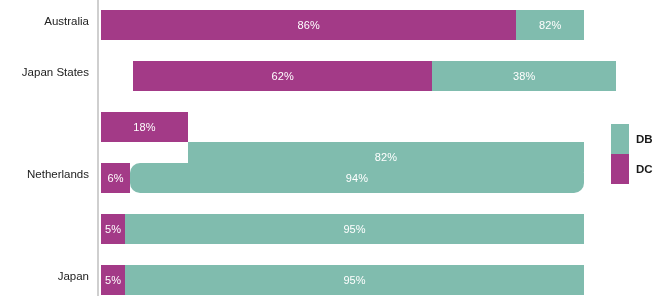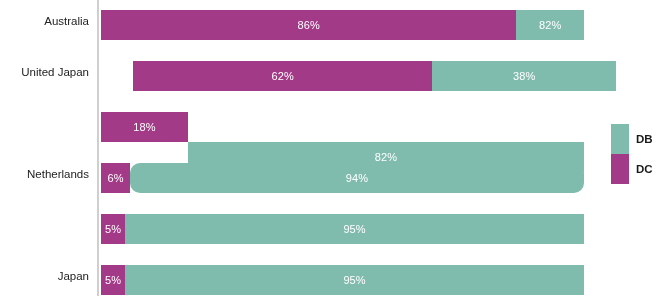--- a/index.html
+++ b/index.html
@@ -121,21 +121,21 @@
           <div class="bar-track" style="width: 483px; left: 101px;">
             <div class="seg" style="width: 86%; background: rgb(163, 58, 135);">
               <span class="seg-label">86%</span>
             </div>
             <div class="seg" style="width: 14%; background: rgb(128, 188, 174);">
               <span class="seg-label">82%</span>
             </div>
           </div>
         </div>
         <div class="bar-row" style="top: 57px;">
-          <div class="row-label">United Japan</div>
+          <div class="row-label">Japan States</div>
           <div class="bar-track" style="width: 483px; left: 101px; padding-left: 32px;">
             <div class="seg" style="width: 62%; background: rgb(163, 58, 135);">
               <span class="seg-label">62%</span>
             </div>
             <div class="seg" style="width: 38%; background: rgb(128, 188, 174);">
               <span class="seg-label">38%</span>
             </div>
           </div>
         </div>
         <div class="bar-row" style="top: 108px;">

